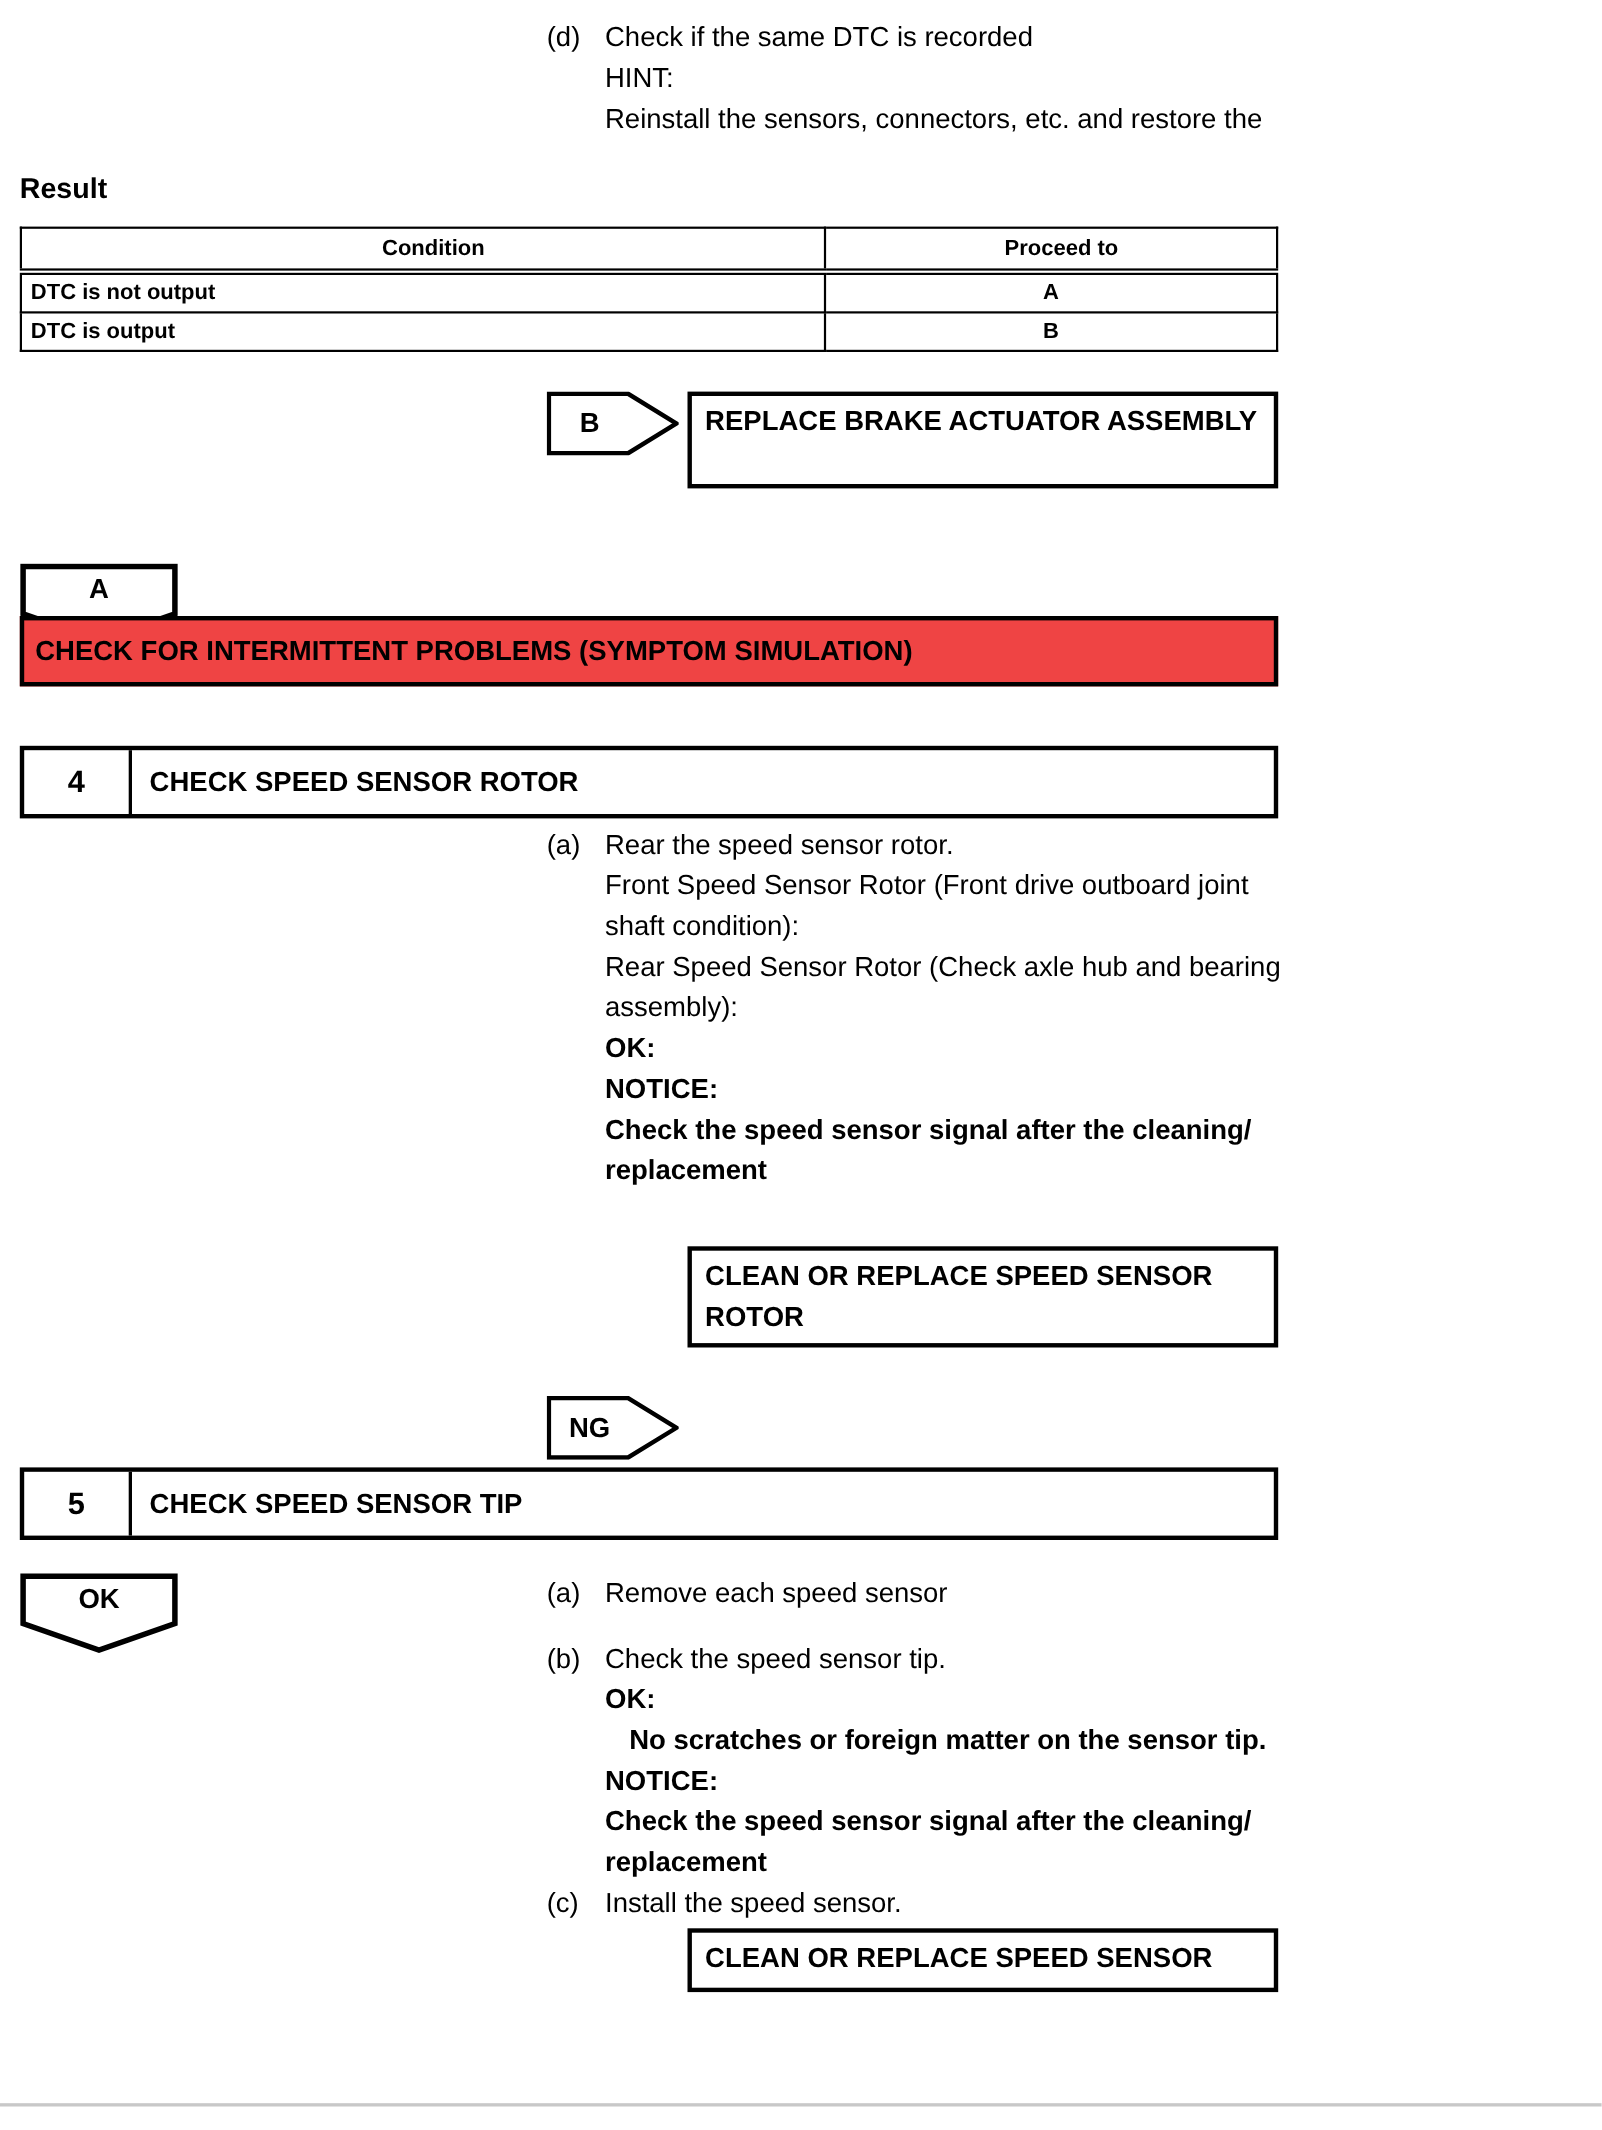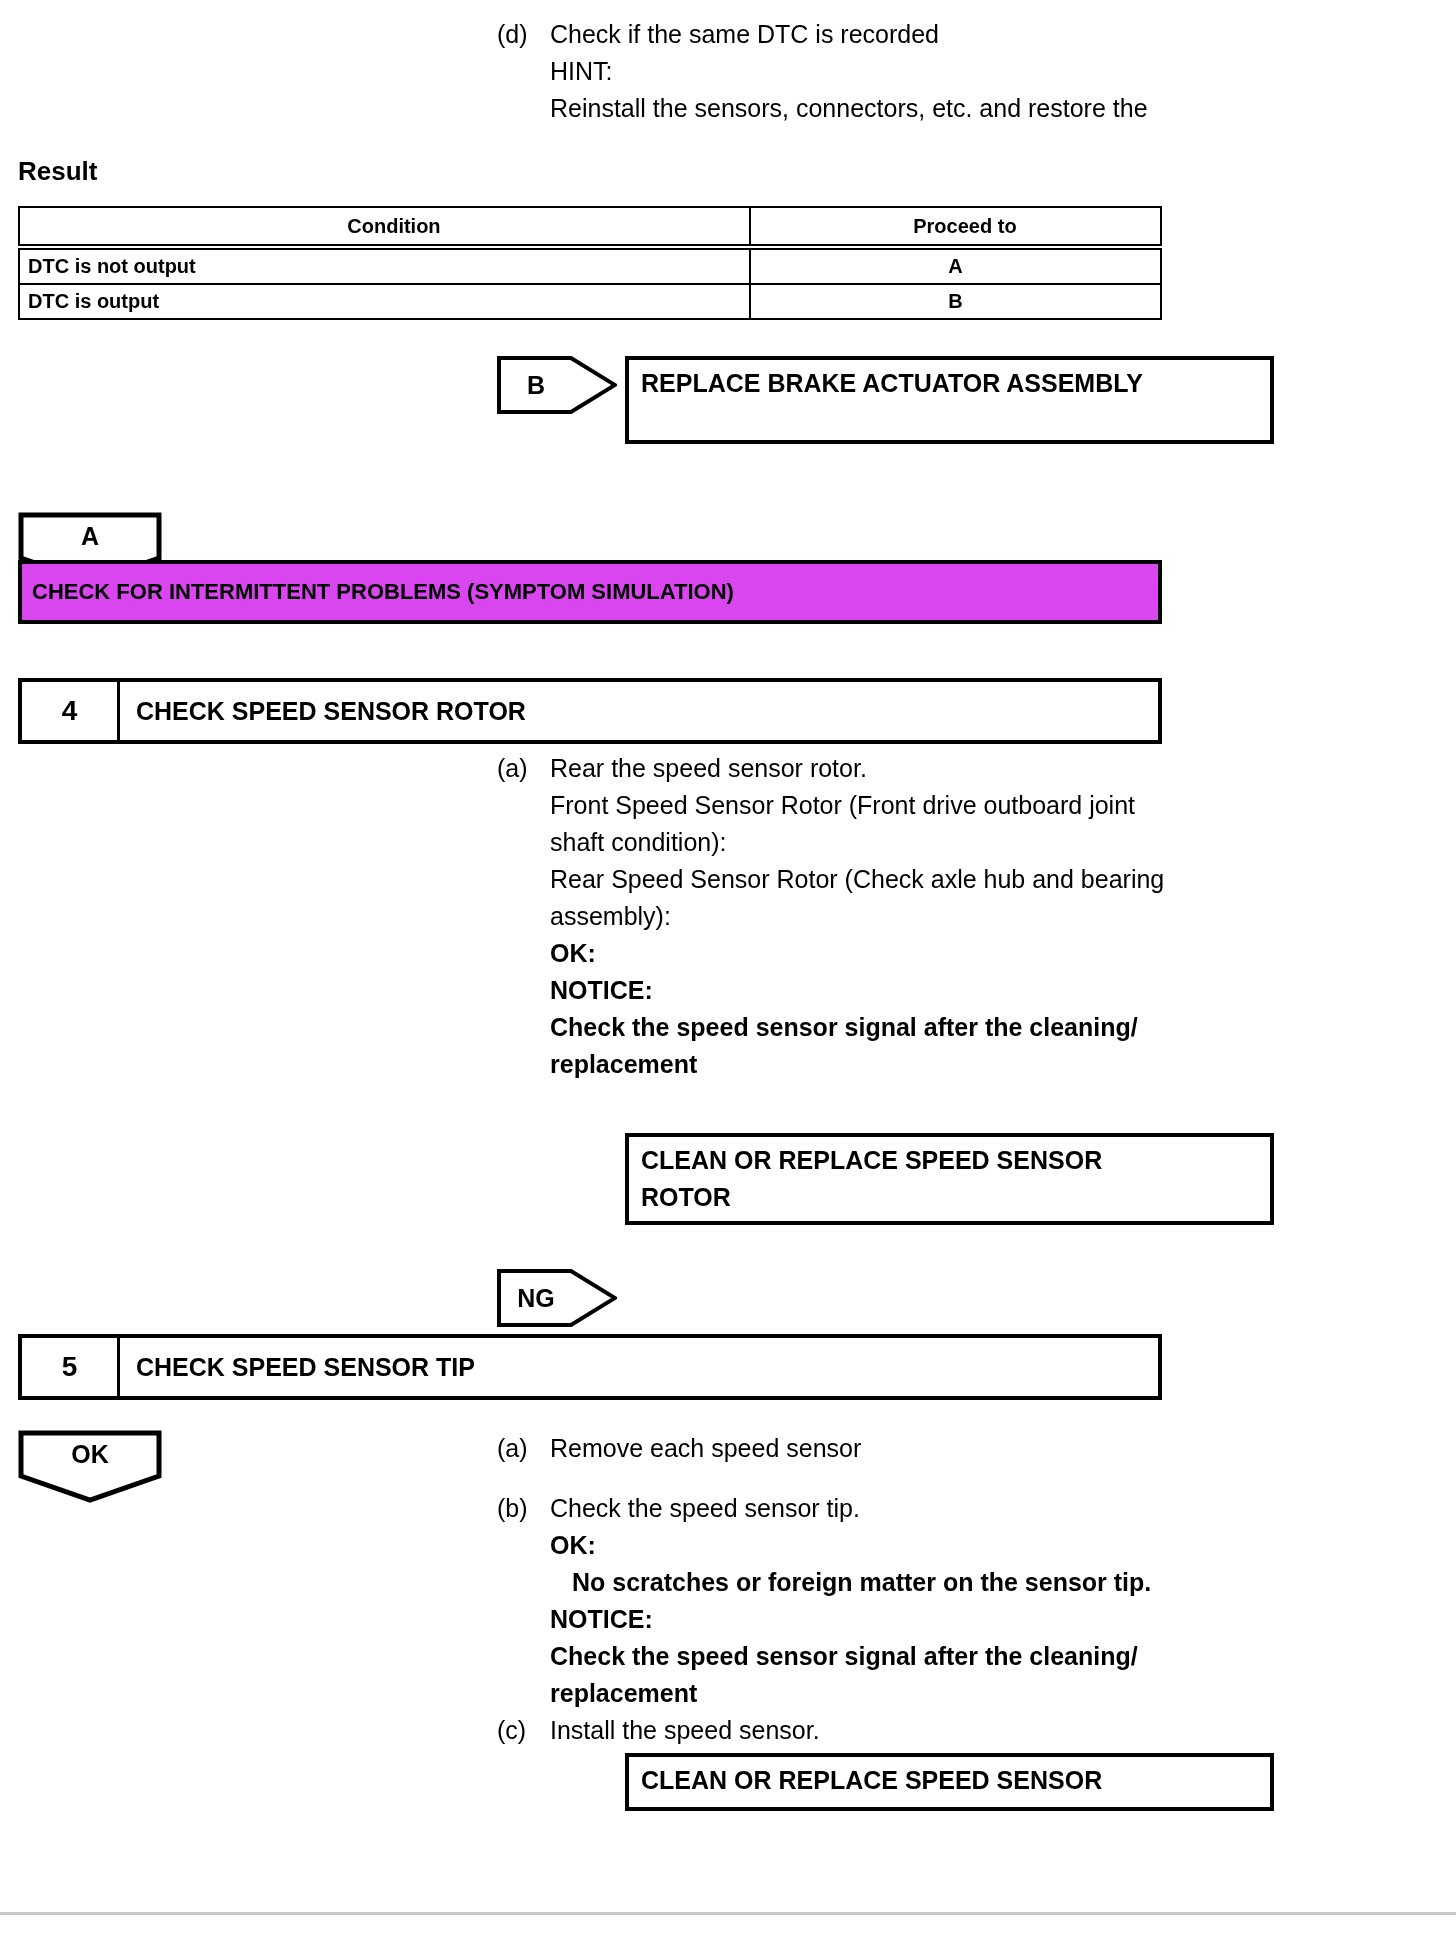--- a/index.html
+++ b/index.html
@@ -22,27 +22,27 @@
     border:2px solid #000;font-size:20px;font-weight:bold;
   }
   table.rtable th{height:34px;text-align:center;border-bottom:6px double #000;padding-left:20px;}
   table.rtable td{height:33px;padding:0 8px;}
   table.rtable td.cond{text-align:left;}
   table.rtable td.proc{text-align:center;}
   
   .action-box{
     border:4px solid #000;background:#fff;box-sizing:border-box;
     font-weight:bold;font-size:25px;line-height:37px;
-    padding:5px 12px;width:649px;
+    padding:5px 12px;width:537px;
   }
   
   .banner-box{
-    border:4px solid #000;background:#d946ef;box-sizing:border-box;
+    border:4px solid #000;background:#ef4444;box-sizing:border-box;
     width:1144px;height:64px;display:flex;align-items:center;
-    font-weight:bold;font-size:22px;padding-left:10px;
+    font-weight:bold;font-size:25px;padding-left:10px;
   }
   
   .step-box{
     border:4px solid #000;background:#fff;box-sizing:border-box;
     width:1144px;height:66px;display:flex;align-items:stretch;
   }
   .step-num{
     width:95px;border-right:3px solid #000;display:flex;
     align-items:center;justify-content:center;
     font-weight:bold;font-size:28px;flex:0 0 auto;

